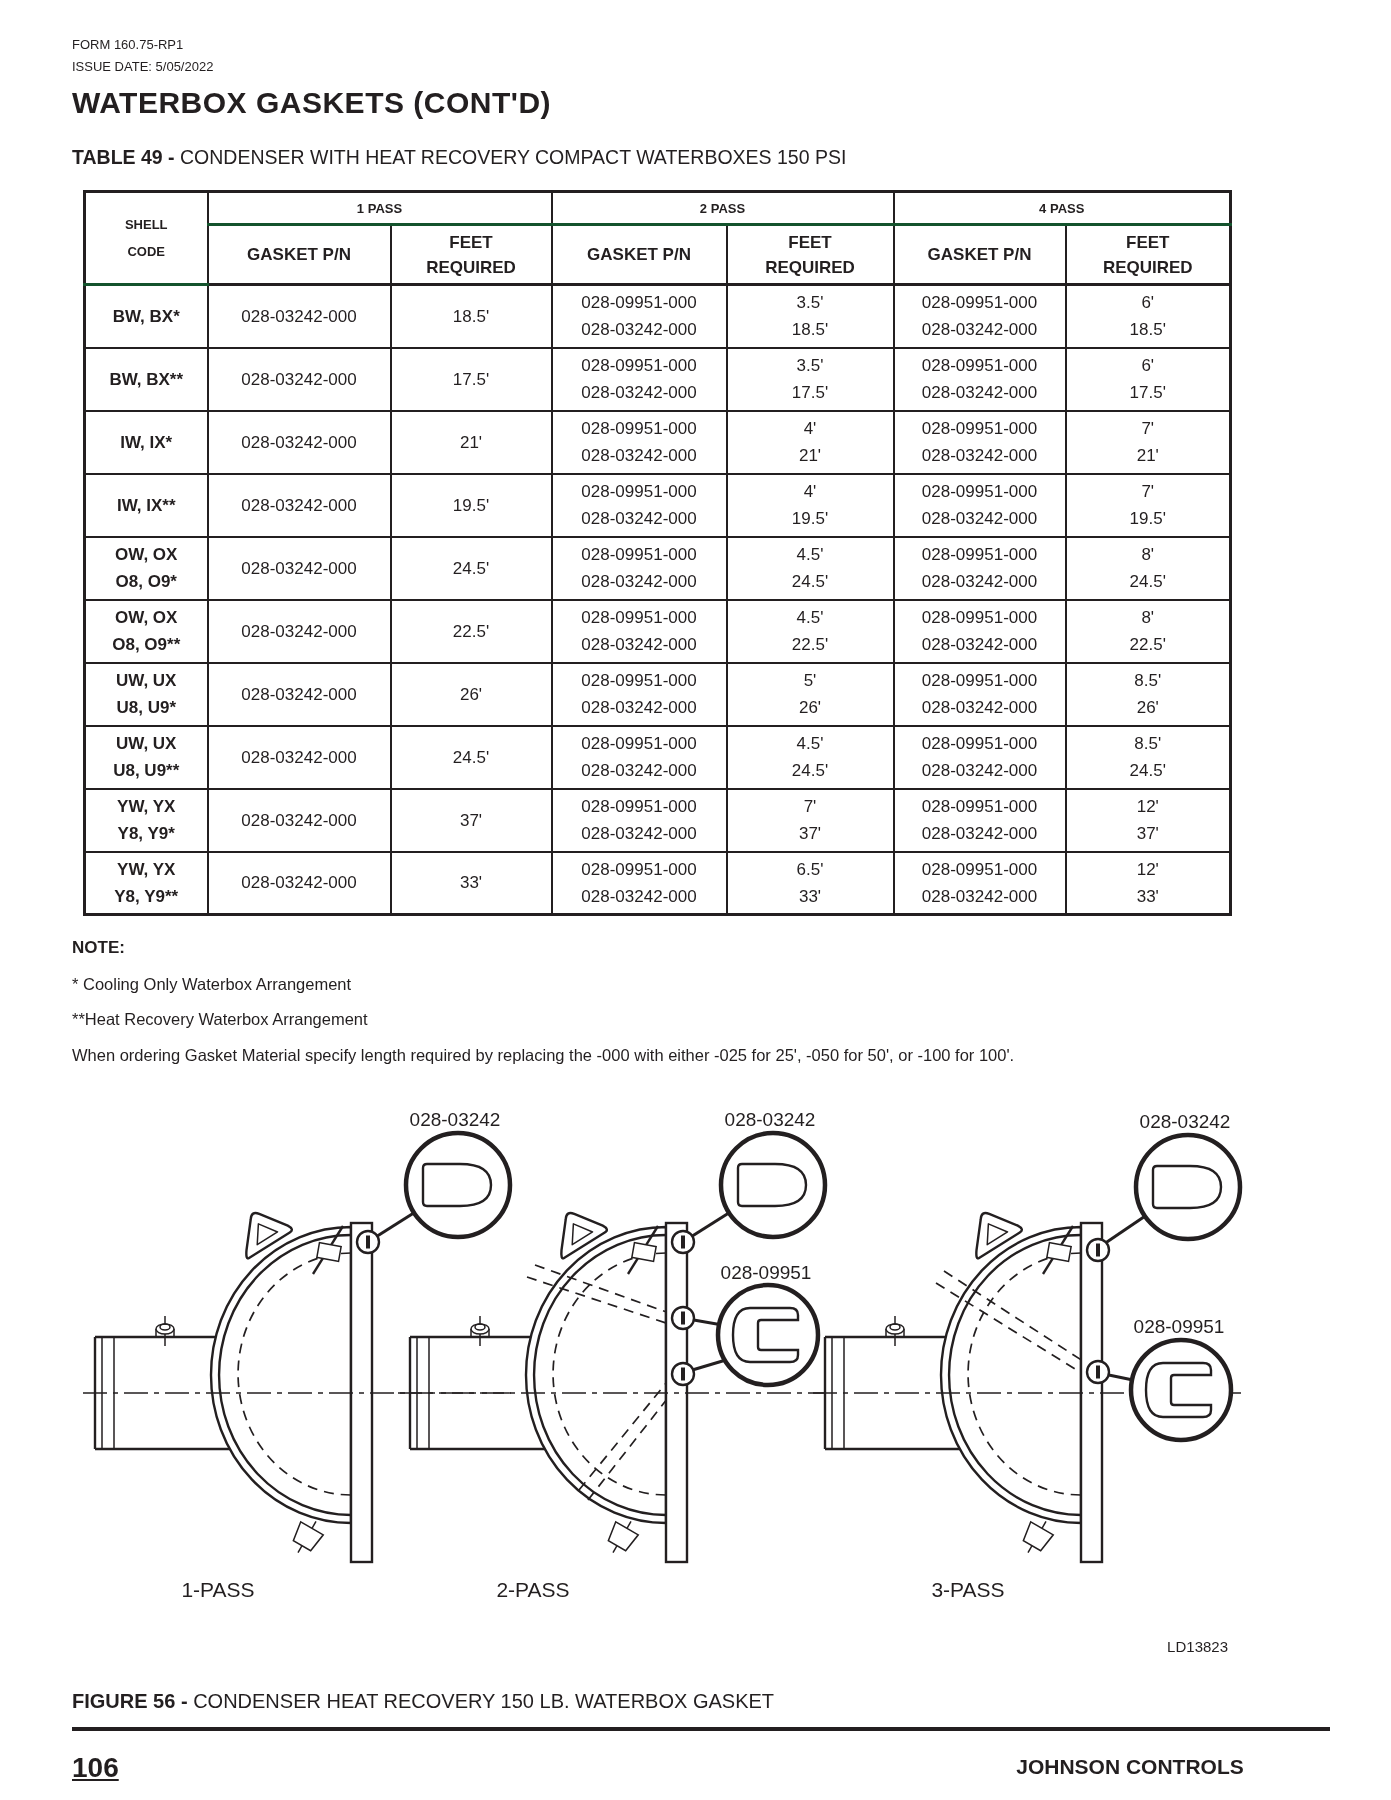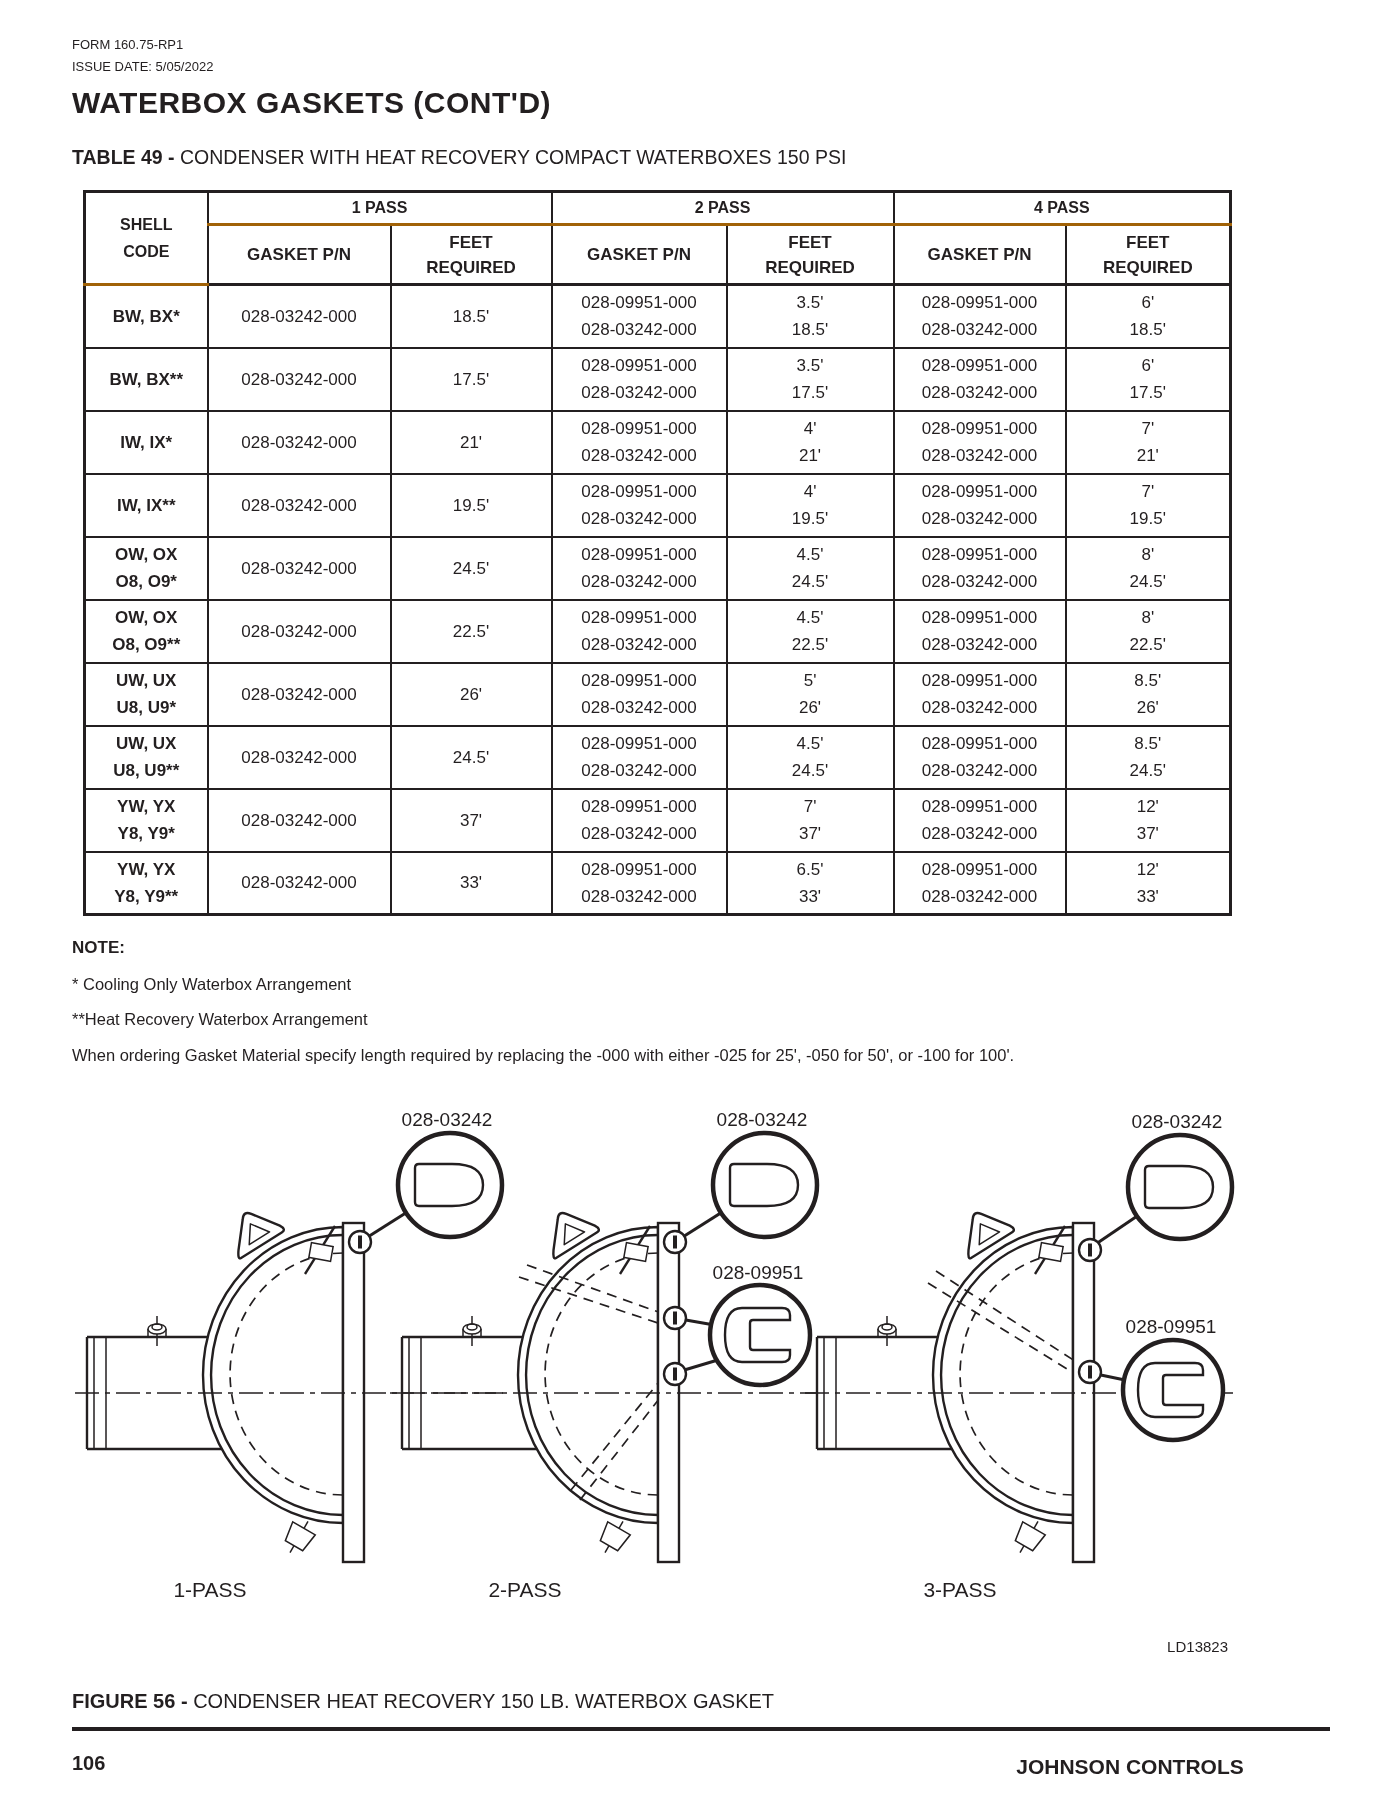--- a/index.html
+++ b/index.html
@@ -22,52 +22,52 @@
     left:83px; top:190px; position:absolute;
     border-collapse:collapse; table-layout:fixed; width:1146px;
     font-size:17px;
   }
   table.gasket th, table.gasket td {
     border:2px solid #231f20; text-align:center; vertical-align:middle;
     white-space:pre-line; padding:1px 2px;
   }
   table.gasket { border:3px solid #231f20; }
   table.gasket th { font-weight:bold; }
-  tr.pass-row th { height:33px; border-bottom:3px solid #a16207; font-size:16px;margin-top:16px; }
+  tr.pass-row th { height:33px; border-bottom:3px solid #14532d; font-size:13px;margin-top:16px; }
   tr.sub-row th { height:60px; border-bottom:3px solid #231f20; line-height:25px; }
   th.shellhead { line-height:27px; border-right:3px solid #231f20; }
   td.shell { font-weight:bold; border-right:3px solid #231f20; line-height:27px; }
   tr.data td { height:63px; line-height:27px; }
 
   
   .note-head { left:72px; top:938px; font-size:17px; font-weight:bold; }
   .note-1 { left:72px; top:975px; font-size:16.5px; }
   .note-2 { left:72px; top:1010px; font-size:16.5px; }
   .note-3 { left:72px; top:1046px; font-size:16.5px; }
 
   
-  .figure-area { left:0; top:1090px; width:1289px; height:545px;padding-left:48px; }
+  .figure-area { left:8px; top:1090px; width:1289px; height:545px;padding-left:48px; }
   .figure-area svg { position:absolute; top:0; }
   svg .s { stroke:#231f20; fill:none; stroke-width:2.4; }
   svg .thick { stroke-width:4.5; }
   svg .med { stroke-width:3; }
   svg .t { stroke-width:1.5; }
   svg .wh { fill:#ffffff; }
   svg .dash { stroke-dasharray:10 7; stroke-width:1.7; }
   svg .cl { stroke:#231f20; stroke-width:1.4; stroke-dasharray:24 6 5 6; fill:none; }
   svg text { font-family:"Liberation Sans", sans-serif; fill:#231f20; text-anchor:middle; }
   svg text.plabel { font-size:19px; }
   svg text.passlabel { font-size:21px; }
   .ld-number { left:1100px; top:1638px; width:128px; text-align:right; font-size:15px; }
 
   
   .fig-caption { left:72px; top:1690px; font-size:20px; }
   .fig-caption .b { font-weight:bold; }
   .bottom-rule { left:72px; top:1727px; width:1258px; height:4px; background:#231f20; }
-  .page-num { left:72px; top:1752px; font-size:20px; font-weight:bold; }
+  .page-num { left:72px; top:1752px; font-size:28px; font-weight:bold;text-decoration:underline; }
   .company { left:930px; top:1755px; width:400px; text-align:center; font-size:21px;font-weight:bold; }
 </style>
 </head>
 <body>
 
 <div class="abs form-header">
   <div>FORM 160.75-RP1</div>
   <div>ISSUE DATE: 5/05/2022</div>
 </div>
 

